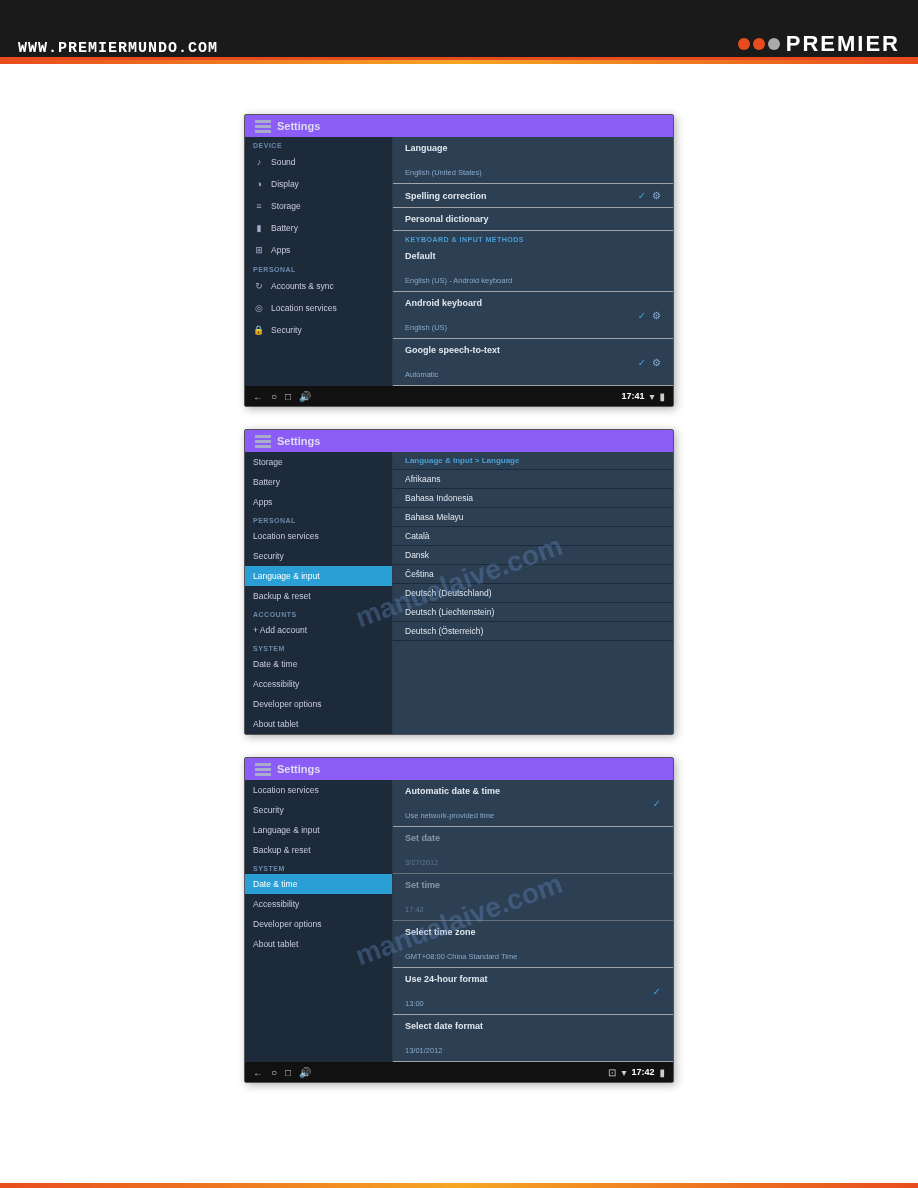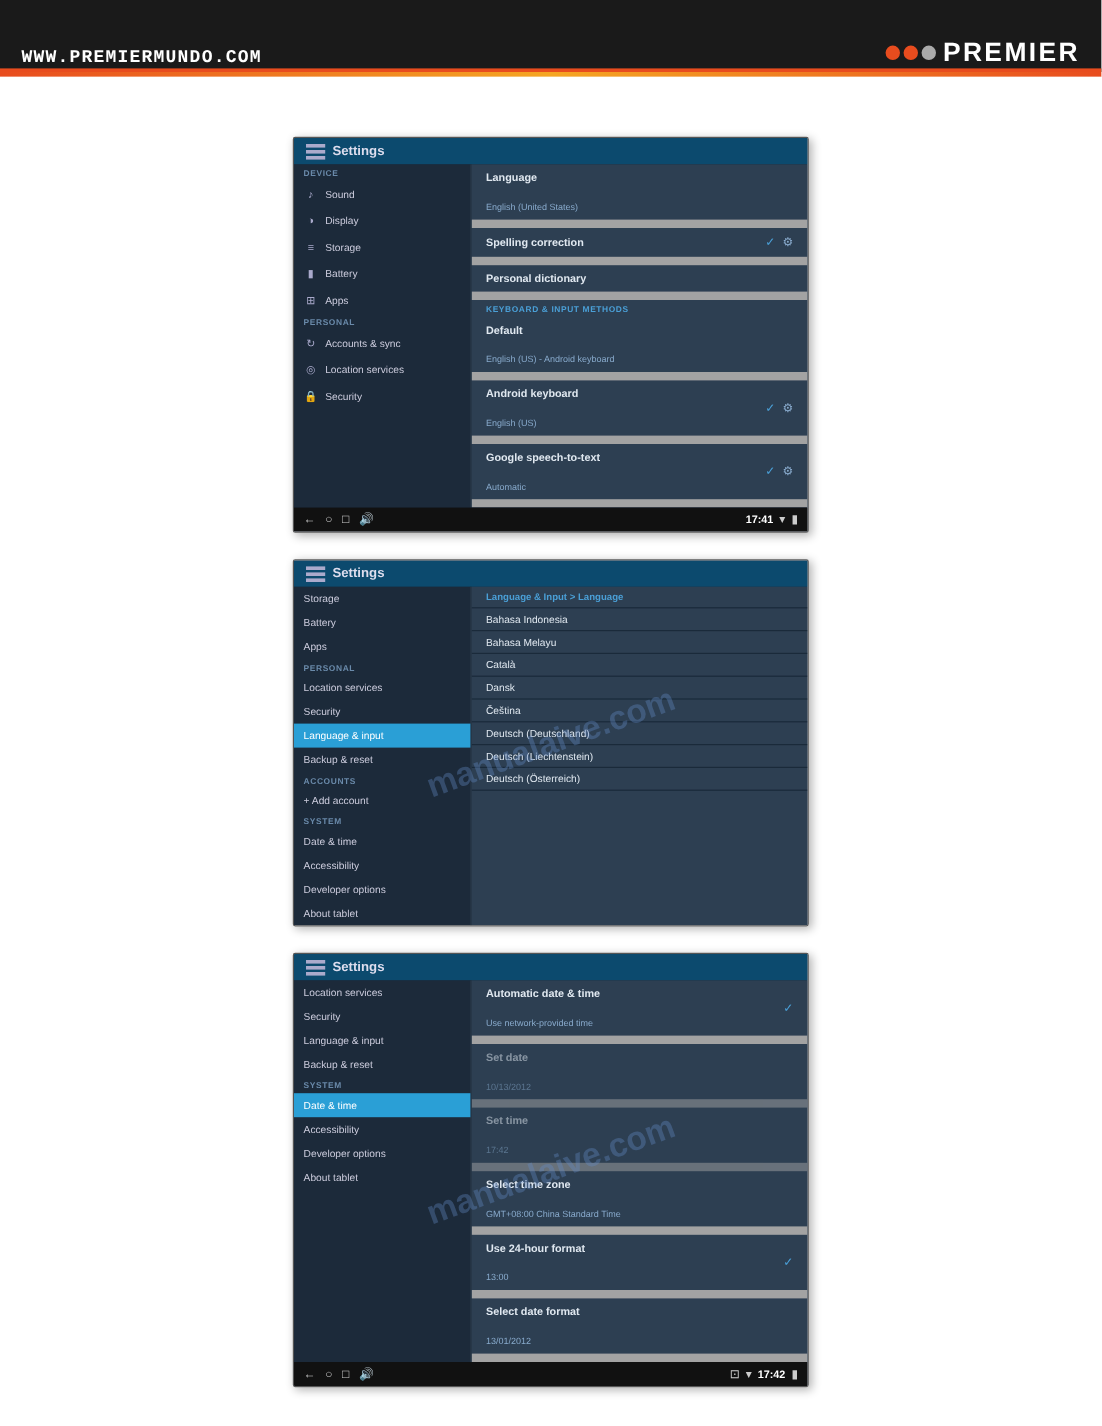--- a/index.html
+++ b/index.html
@@ -83,21 +83,21 @@
 
     
     .android-screen {
       background: #1c2a3a;
       display: flex;
       flex-direction: column;
     }
 
     
     .settings-titlebar {
-      background: #0c4a6e;
+      background: #8b5cf6;
       padding: 5px 10px;
       display: flex;
       align-items: center;
       gap: 6px;
     }
     .settings-titlebar-icon {
       width: 16px;
       height: 12px;
       display: grid;
       grid-template-rows: repeat(3,3px);
@@ -162,21 +162,21 @@
     }
 
     
     .settings-right {
       flex: 1;
       background: #2d3f52;
       overflow: hidden;
     }
     .settings-right-item {
       padding: 6px 12px;
-      border-bottom: 7px solid #a3a3a3;
+      border-bottom: 1px solid #a3a3a3;
       cursor: pointer;
     }
     .settings-right-item-title {
       color: #e0e8f0;
       font-size: 9px;
       font-weight: bold;
     }
     .settings-right-item-sub {
       color: #88aacc;
       font-size: 7.5px;
@@ -461,20 +461,21 @@
           <div class="sidebar-item">
             <span class="sidebar-item-text">Developer options</span>
           </div>
           <div class="sidebar-item">
             <span class="sidebar-item-text">About tablet</span>
           </div>
         </div>
 
         <div class="settings-right">
           <div class="lang-list-item header-item">Language &amp; Input &gt; Language</div>
+          <div class="lang-list-item">Afrikaans</div>
           <div class="lang-list-item">Bahasa Indonesia</div>
           <div class="lang-list-item">Bahasa Melayu</div>
           <div class="lang-list-item">Català</div>
           <div class="lang-list-item">Dansk</div>
           <div class="lang-list-item">Čeština</div>
           <div class="lang-list-item">Deutsch (Deutschland)</div>
           <div class="lang-list-item">Deutsch (Liechtenstein)</div>
           <div class="lang-list-item">Deutsch (Österreich)</div>
         </div>
       </div>
@@ -529,21 +530,21 @@
             <div class="settings-right-item-row">
               <div>
                 <div class="settings-right-item-title">Automatic date &amp; time</div>
                 <div class="settings-right-item-sub">Use network-provided time</div>
               </div>
               <span class="check-icon">✓</span>
             </div>
           </div>
           <div class="settings-right-item" style="opacity:0.5;">
             <div class="settings-right-item-title">Set date</div>
-            <div class="settings-right-item-sub">10/13/2012</div>
+            <div class="settings-right-item-sub">3/27/2012</div>
           </div>
           <div class="settings-right-item" style="opacity:0.5;">
             <div class="settings-right-item-title">Set time</div>
             <div class="settings-right-item-sub">17:42</div>
           </div>
           <div class="settings-right-item">
             <div class="settings-right-item-title">Select time zone</div>
             <div class="settings-right-item-sub">GMT+08:00 China Standard Time</div>
           </div>
           <div class="settings-right-item">

